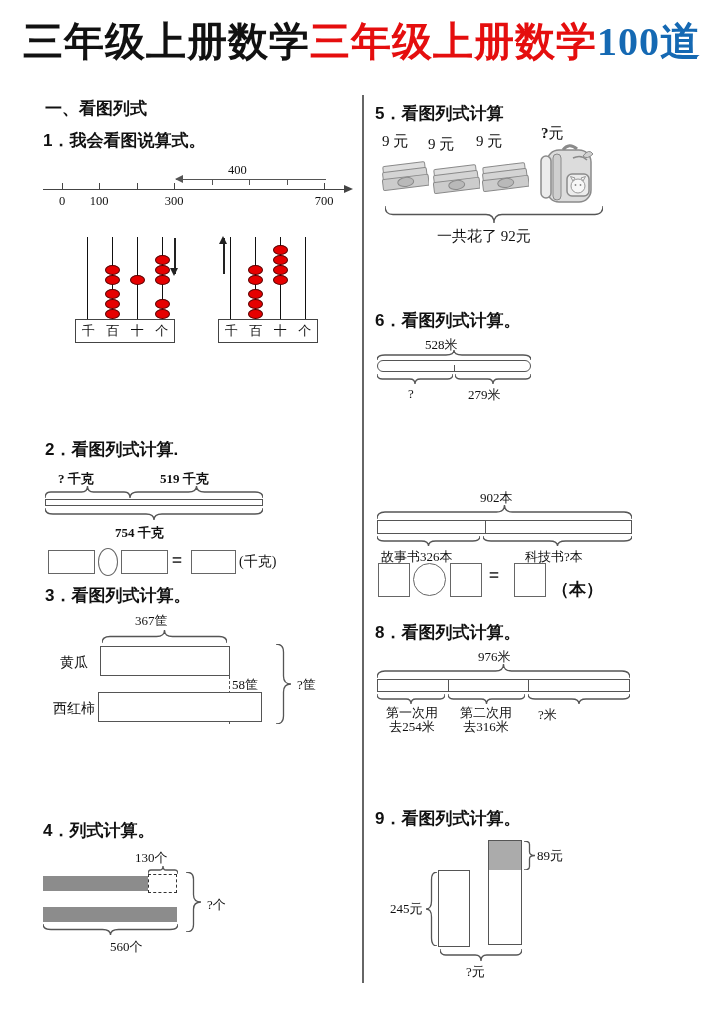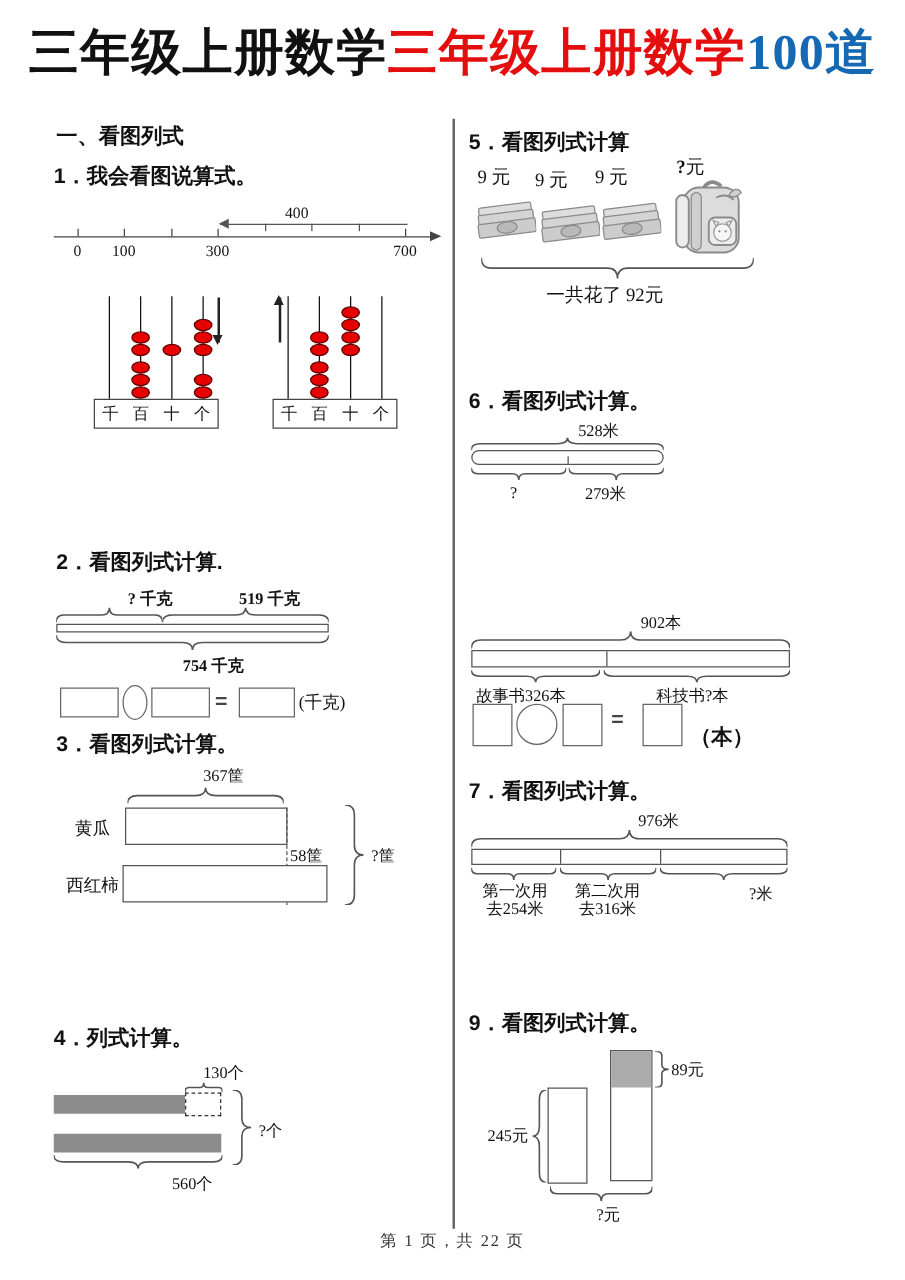--- a/index.html
+++ b/index.html
@@ -12,21 +12,21 @@
         font-family:"Liberation Sans",sans-serif;color:var(--ink)}
   .abs{position:absolute}
   
   .header{position:absolute;left:0;top:14px;width:724px;text-align:center;
           font-family:"Liberation Serif",serif;font-weight:bold;font-size:40px;letter-spacing:1px;white-space:nowrap}
   .t-red{color:var(--tred)} .t-blue{color:var(--tblue)}
   
   .ptitle{position:absolute;font-weight:bold;font-size:17px;white-space:nowrap}
   
   .slabel{position:absolute;font-family:Liberation Serif, serif;font-size:13px;white-space:nowrap}
-  .slabel.ctr{text-align:right;white-space:normal}
+  .slabel.ctr{text-align:left;white-space:normal}
   .slabel.two span{display:block;line-height:14px;text-align:center}
   .big{font-size:15px}
   
   .col-divider{position:absolute;left:362px;top:95px;width:1.5px;height:888px;background:#666}
   
   .nl{position:absolute;left:43px;top:163px;width:310px;height:52px}
   .nl-main{position:absolute;left:0;top:26px;width:302px;height:1.4px;background:#444}
   .nl-main::after{content:'';position:absolute;right:-8px;top:-3.6px;border:4.3px solid transparent;border-left:9px solid #444;border-right:0}
   .nl-tick{position:absolute;width:1.3px;height:6px;background:#444;top:20px}
   .nl-uparrow{position:absolute;left:133px;top:16px;width:150px;height:1.3px;background:#555}
@@ -310,21 +310,21 @@
     </div>
   <div class="slabel" style="left:381px;top:548px">故事书326本</div>
   <div class="slabel" style="left:525px;top:548px">科技书?本</div>
   <div class="eqrect" style="left:378px;top:563px;width:32px;height:34px"></div>
   <div class="eqcircle" style="left:413px;top:563px;width:33px;height:33px"></div>
   <div class="eqrect" style="left:450px;top:563px;width:32px;height:34px"></div>
   <div class="eqsign" style="left:489px;top:566px">=</div>
   <div class="eqrect" style="left:514px;top:563px;width:32px;height:34px"></div>
   <div class="unit-sans" style="left:552px;top:578px">（本）</div>
 
-  <div class="ptitle" style="left:375px;top:621px">7．看图列式计算。</div>
+  <div class="ptitle" style="left:375px;top:621px">8．看图列式计算。</div>
   <div class="slabel ctr" style="left:478px;top:648px;width:65px">976米</div>
   <div class="brace" style="left:377px;top:664px;width:253px;height:14px">
       <svg width="253" height="14" viewBox="0 0 253 14">
         <path d="M0 14 Q0 7 8 7 L118.5 7 Q126.5 7 126.5 0 Q126.5 7 134.5 7 L245 7 Q253 7 253 14" fill="none" stroke="#555" stroke-width="1.3"></path>
       </svg>
     </div>
   <div class="obar" style="left:377px;top:679px;width:253px;height:13px">
     <div class="bar-div" style="left:70px"></div>
     <div class="bar-div" style="left:150px"></div>
   </div>
@@ -370,15 +370,14 @@
       </svg>
     </div>
   <div class="slabel" style="left:390px;top:900px">245元</div>
   <div class="brace" style="left:440px;top:949px;width:82px;height:12px">
       <svg width="82" height="12" viewBox="0 0 82 12">
         <path d="M0 0 Q0 6 5.74 6 L35.26 6 Q41 6 41 12 Q41 6 46.74 6 L76.26 6 Q82 6 82 0" fill="none" stroke="#555" stroke-width="1.3"></path>
       </svg>
     </div>
   <div class="slabel ctr" style="left:466px;top:963px;width:30px">?元</div>
 
-  <div class="footer">第 1 页，共 22 页</div>
 
 </div>
 
 </body></html>

